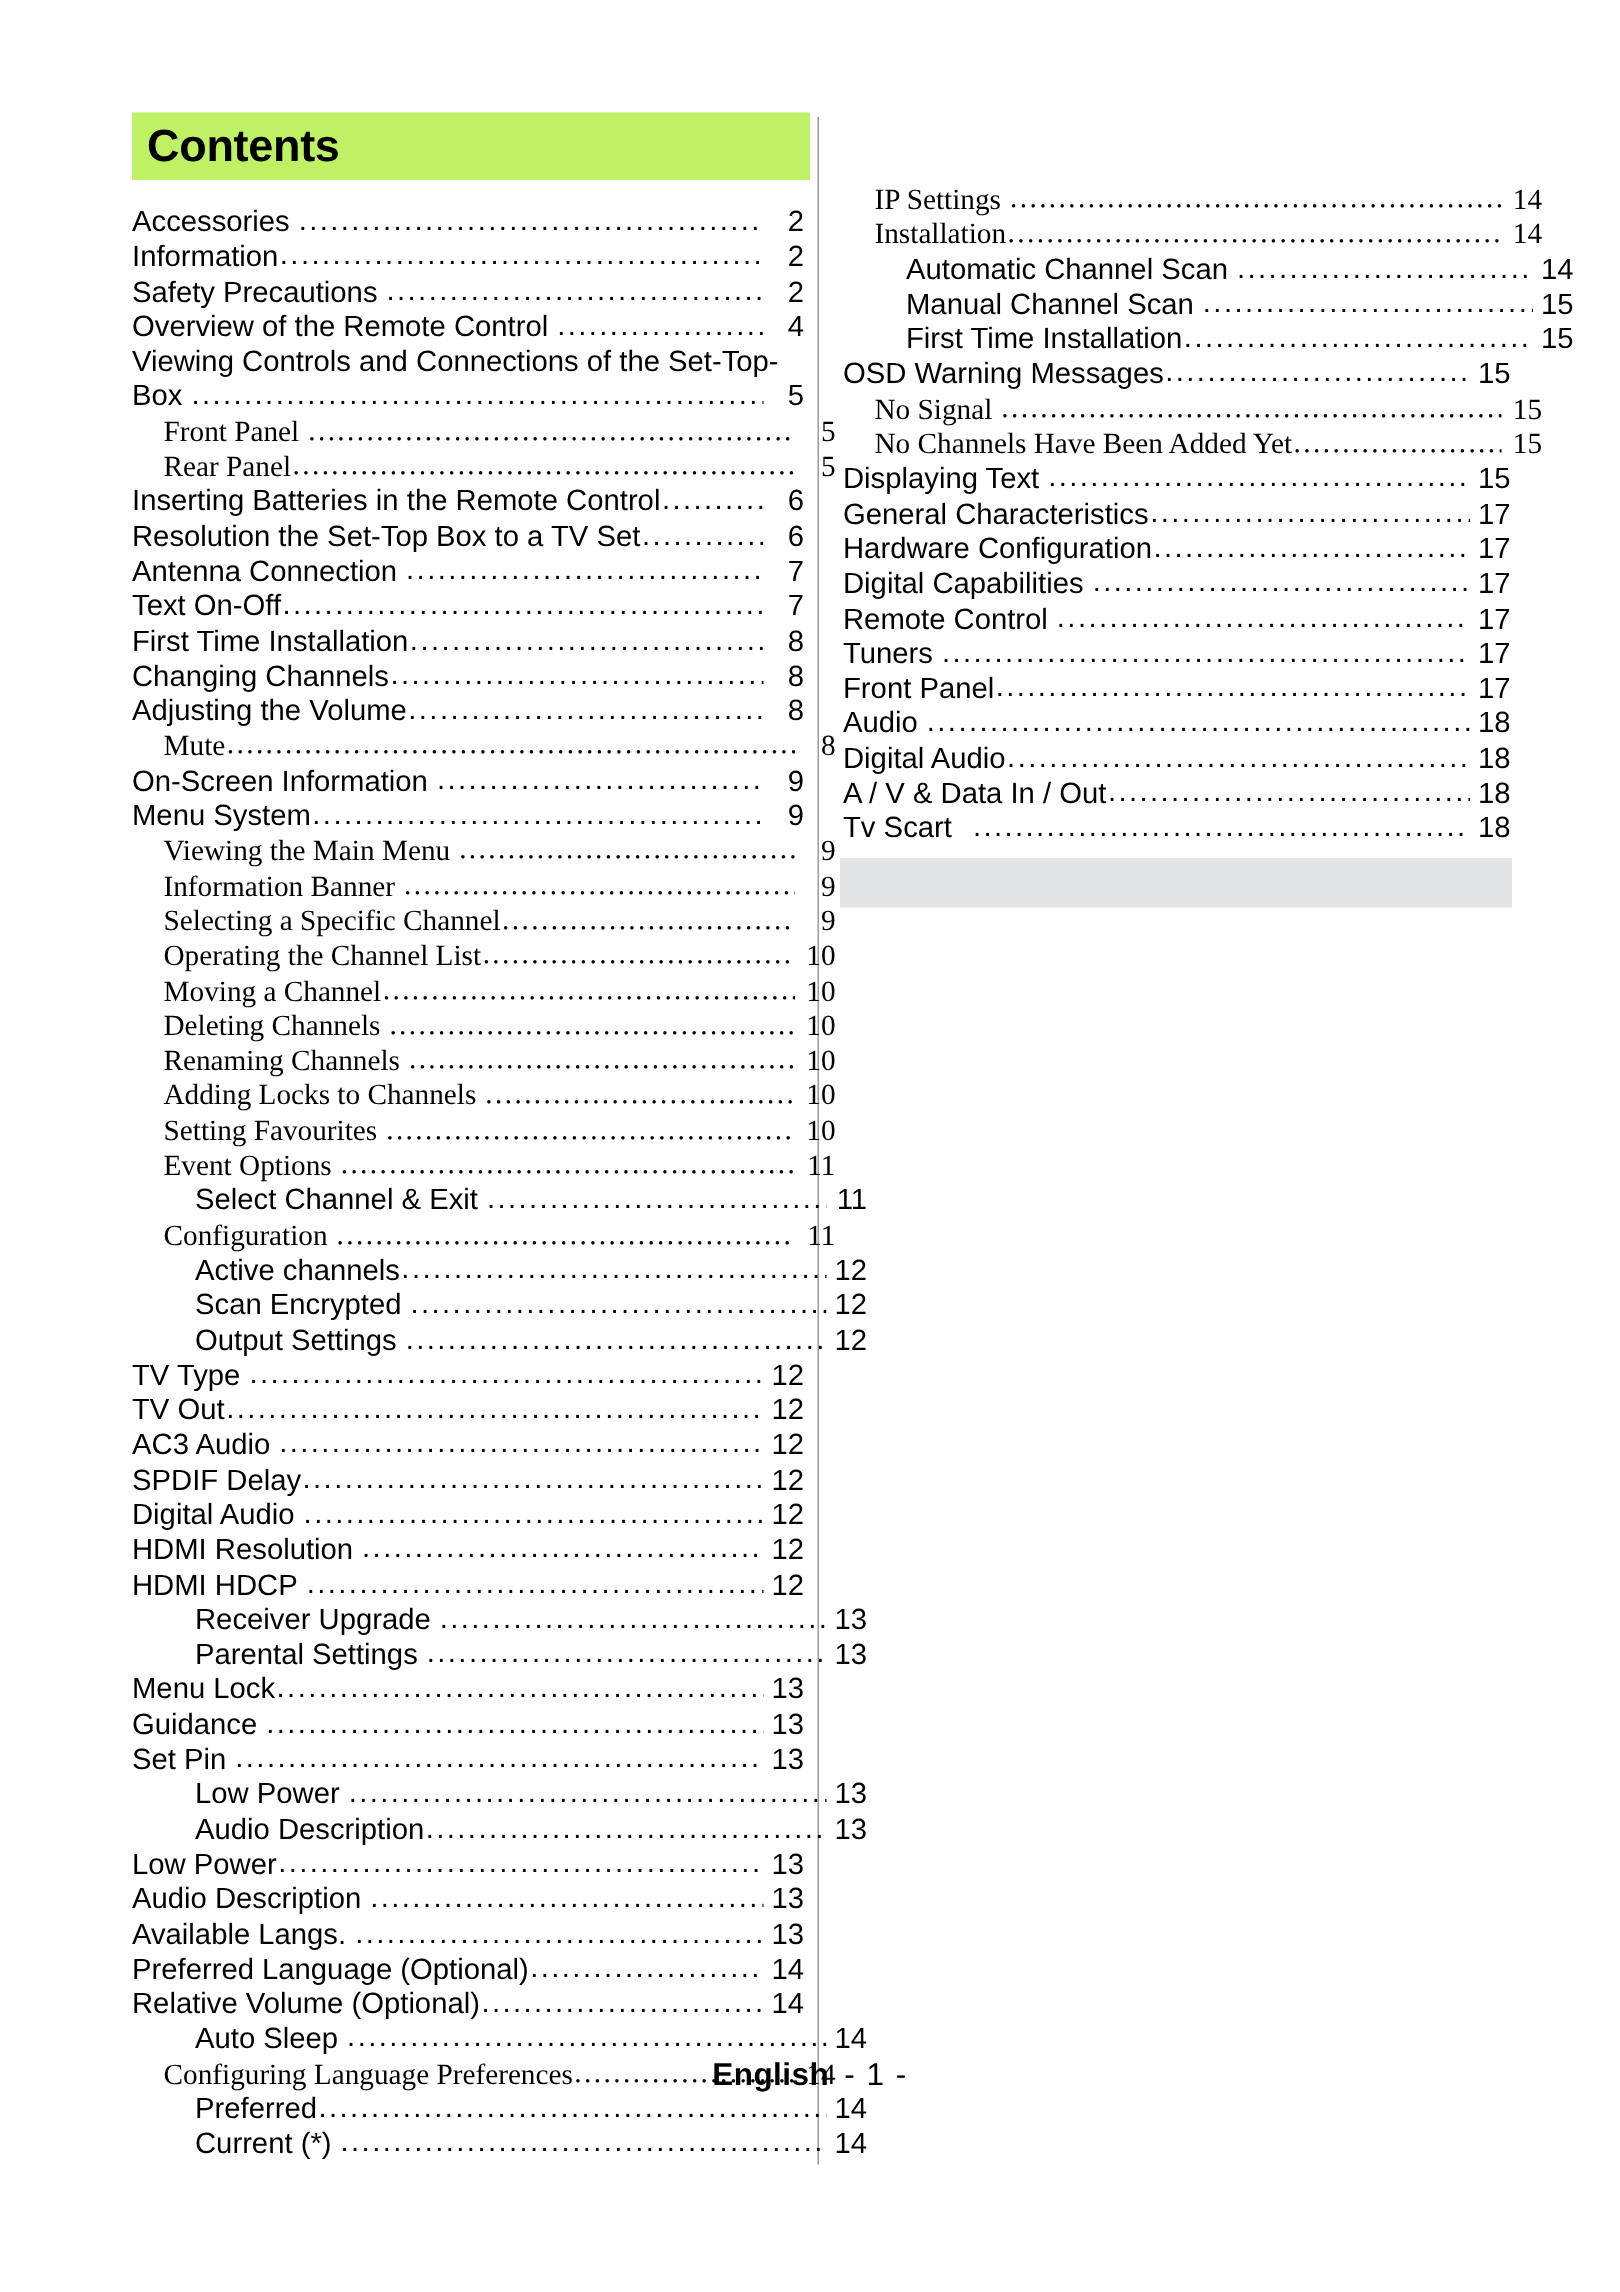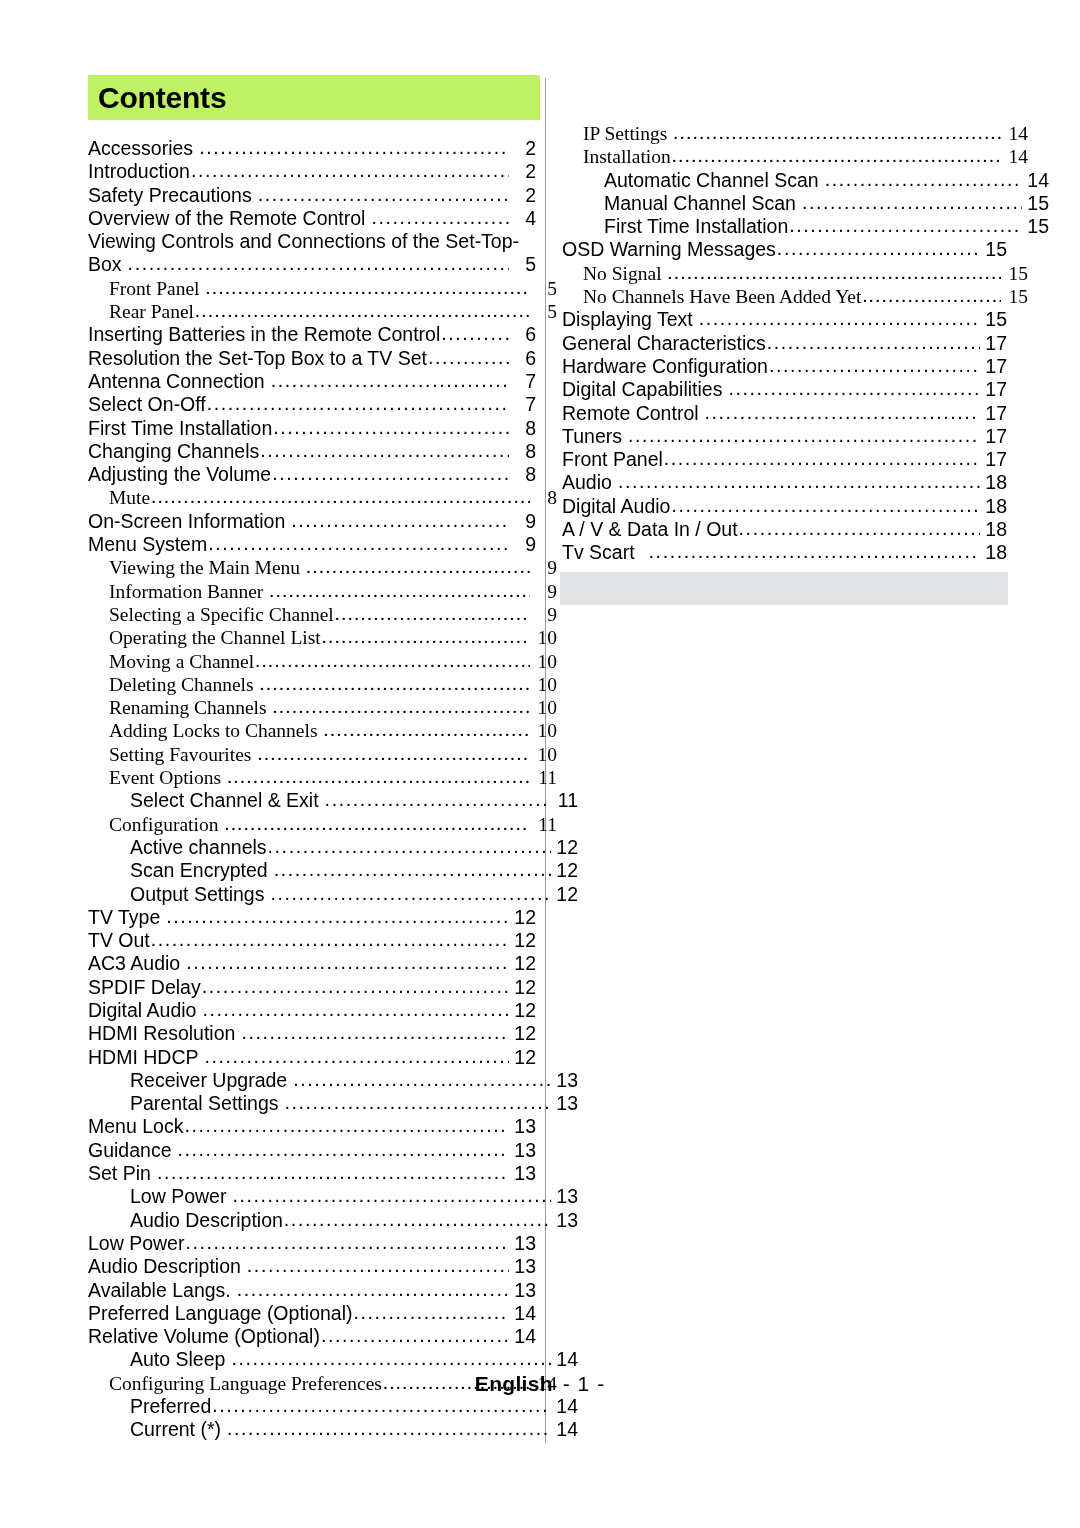--- a/index.html
+++ b/index.html
@@ -148,21 +148,21 @@
 
   <div class="column-divider"></div>
 
   <div class="col col-left" id="col-left">
       <div class="toc-entry lvl0 gap">
         <span class="toc-title">Accessories</span>
         <span class="toc-dots">................................................................................................................................................................</span>
         <span class="toc-page">2</span>
       </div>
       <div class="toc-entry lvl0">
-        <span class="toc-title">Introduction</span>
+        <span class="toc-title">Information</span>
         <span class="toc-dots">................................................................................................................................................................</span>
         <span class="toc-page">2</span>
       </div>
       <div class="toc-entry lvl0 gap">
         <span class="toc-title">Safety Precautions</span>
         <span class="toc-dots">................................................................................................................................................................</span>
         <span class="toc-page">2</span>
       </div>
       <div class="toc-entry lvl0 gap">
         <span class="toc-title">Overview of the Remote Control</span>
@@ -198,21 +198,21 @@
         <span class="toc-title">Resolution the Set-Top Box to a TV Set</span>
         <span class="toc-dots">................................................................................................................................................................</span>
         <span class="toc-page">6</span>
       </div>
       <div class="toc-entry lvl0 gap">
         <span class="toc-title">Antenna Connection</span>
         <span class="toc-dots">................................................................................................................................................................</span>
         <span class="toc-page">7</span>
       </div>
       <div class="toc-entry lvl0">
-        <span class="toc-title">Select On-Off</span>
+        <span class="toc-title">Text On-Off</span>
         <span class="toc-dots">................................................................................................................................................................</span>
         <span class="toc-page">7</span>
       </div>
       <div class="toc-entry lvl0">
         <span class="toc-title">First Time Installation</span>
         <span class="toc-dots">................................................................................................................................................................</span>
         <span class="toc-page">8</span>
       </div>
       <div class="toc-entry lvl0">
         <span class="toc-title">Changing Channels</span>

